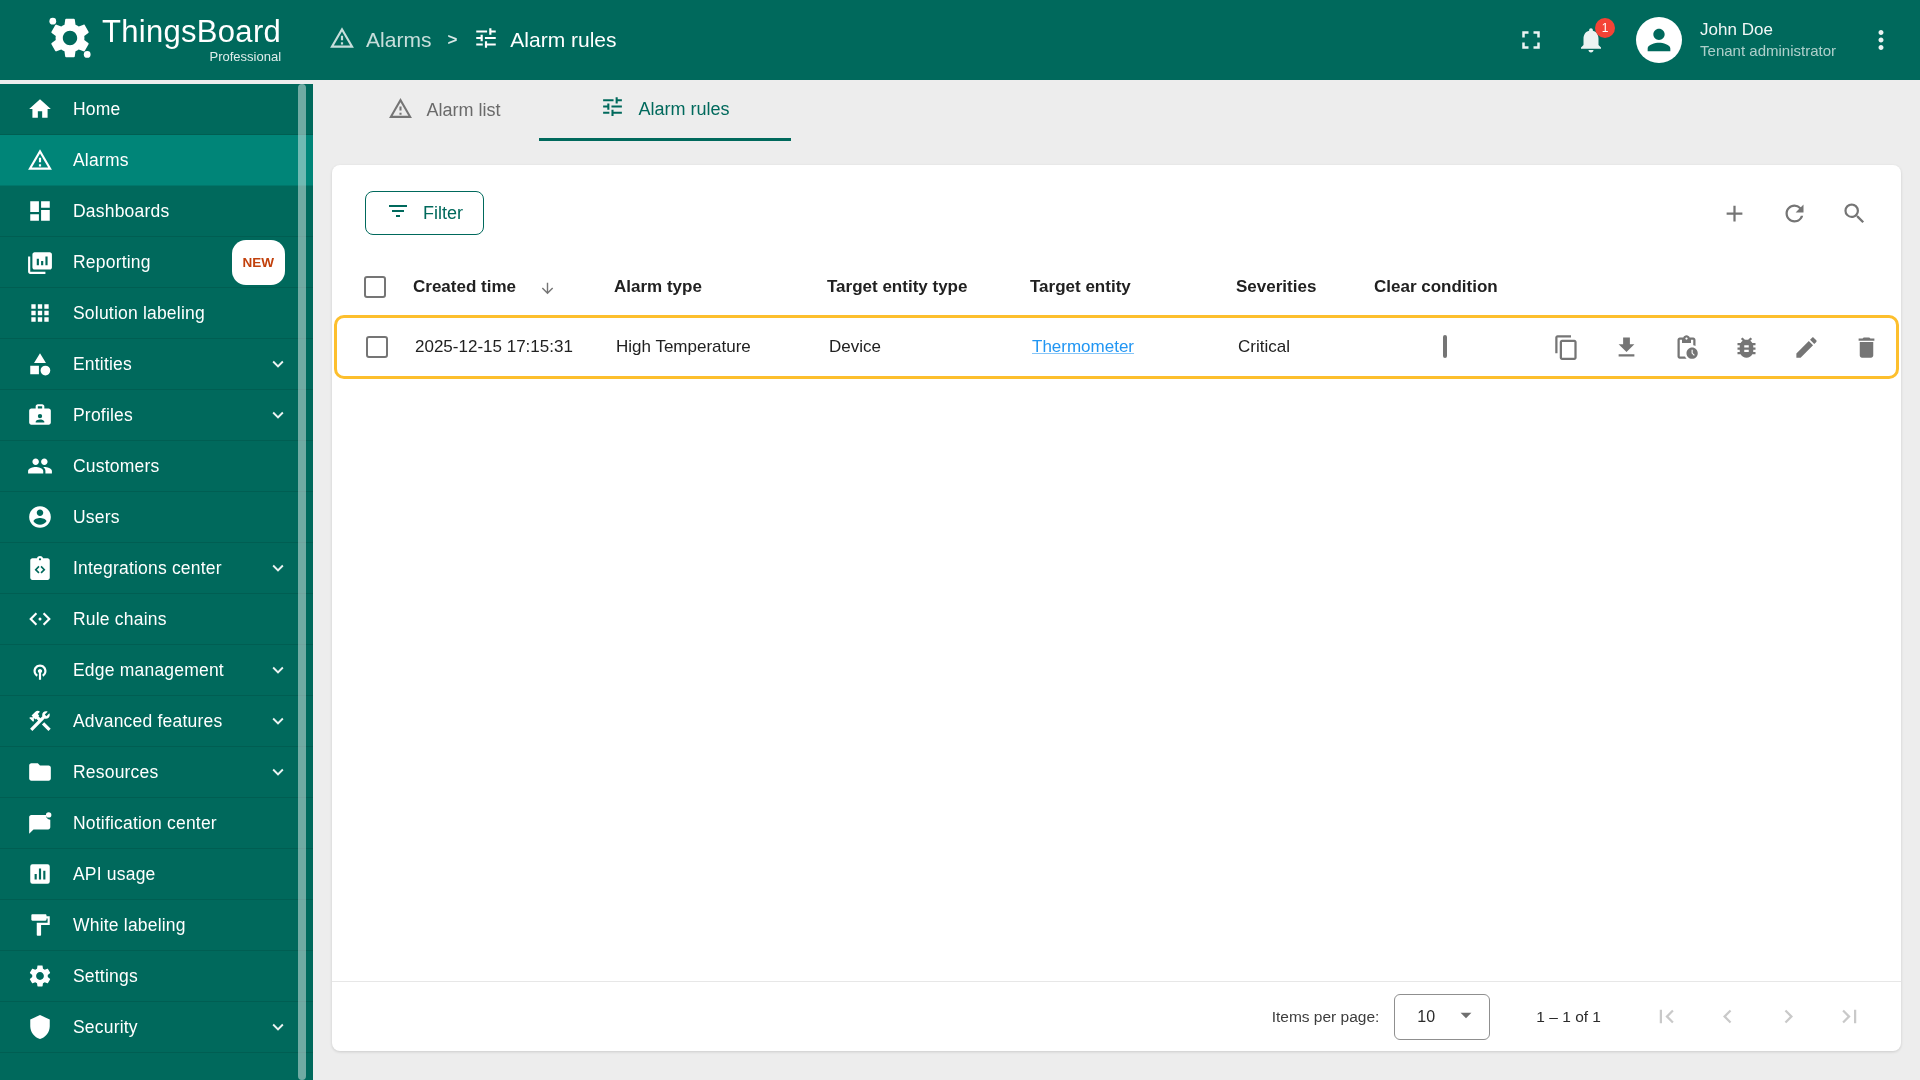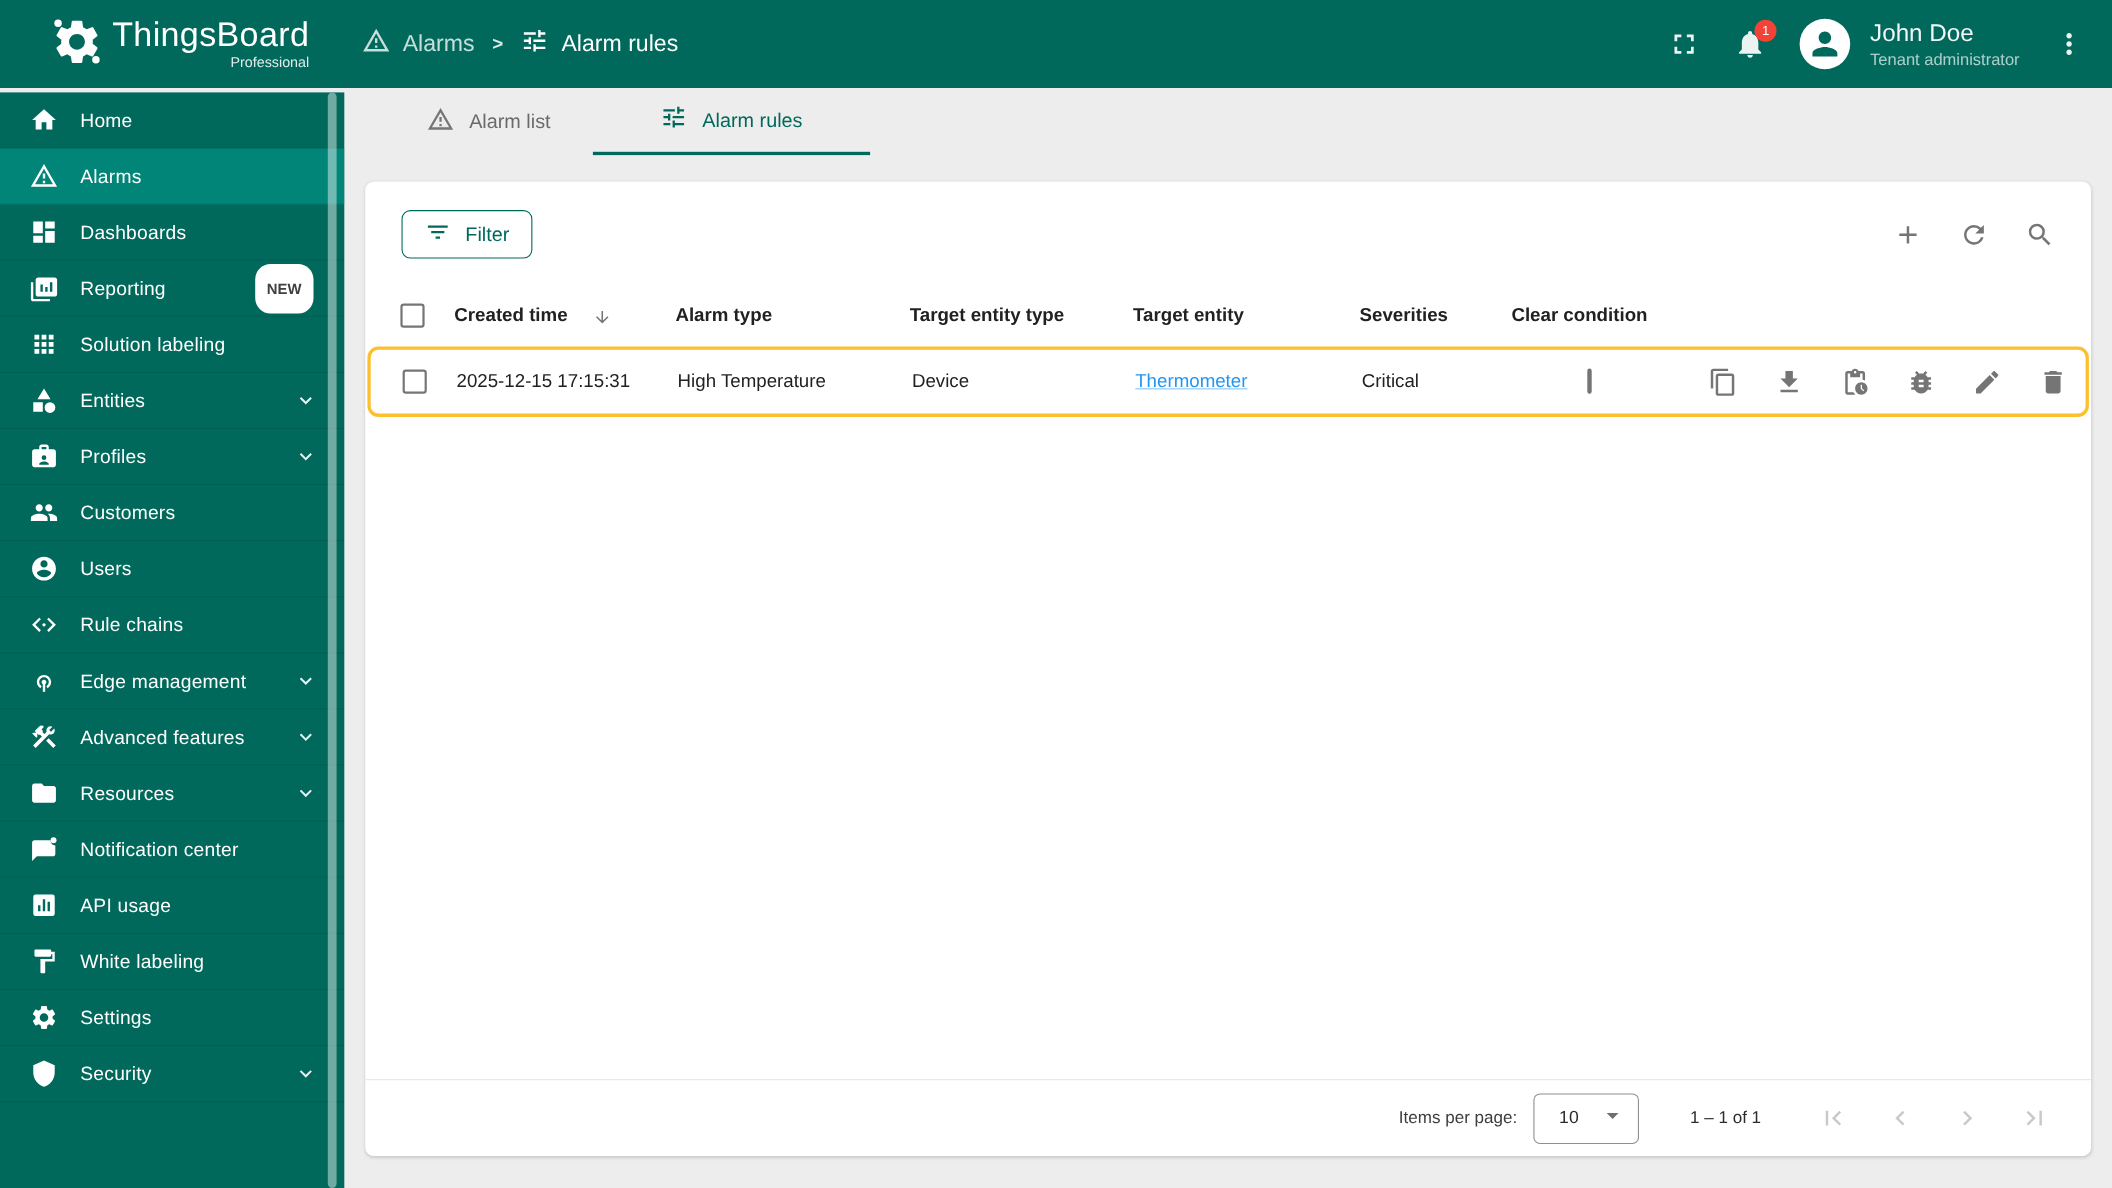--- a/index.html
+++ b/index.html
@@ -26,35 +26,35 @@
   .topbar-right { margin-left:auto; display:flex; align-items:center; gap:30px; margin-right:24px; }
   .top-icon { width:30px; height:30px; cursor:pointer; position:relative; display:flex; }
   .top-icon svg { width:30px; height:30px; fill:rgba(255,255,255,.92); }
   .bell-badge { position:absolute; top:-7px; right:-9px; min-width:20px; height:20px; border-radius:10px;
                 background:#f44336; color:#fff; font-size:12px; font-weight:500;
                 display:flex; align-items:center; justify-content:center; padding:0 3px; }
   .avatar { width:46px; height:46px; border-radius:50%; background:#fff;
             display:flex; align-items:center; justify-content:center; cursor:pointer; }
   .avatar svg { width:34px; height:34px; fill:#00695c; }
   .user-info { display:flex; flex-direction:column; line-height:1.3; margin-left:-12px; }
-  .user-name { font-size:22px; color:rgba(255,255,255,.95); }
+  .user-name { font-size:17px; color:rgba(255,255,255,.95); }
   .user-role { font-size:15px; color:rgba(255,255,255,.68); }
 
   
   .sidebar { position:absolute; top:84px; left:0; bottom:0; width:313px; background:#00695c;
              overflow:hidden; z-index:4; }
   .nav-item { height:51px; display:flex; align-items:center; padding:0 24px 0 27px;
               border-bottom:1px solid rgba(0,0,0,.10); cursor:pointer; color:#fff; }
   .nav-item.active { background:#008578; }
   .nav-icon { width:26px; height:26px; margin-right:20px; flex:none; display:flex; }
   .nav-icon svg { width:26px; height:26px; fill:#fff; }
   .nav-label { font-size:17.5px; font-weight:500; letter-spacing:.2px; flex:1; white-space:nowrap; }
   .nav-chevron { width:22px; height:22px; flex:none; display:flex; }
   .nav-chevron svg { width:22px; height:22px; fill:rgba(255,255,255,.92); }
-  .nav-badge { background:#fff; color:#404040; font-size:13.5px; font-weight:700;
+  .nav-badge { background:#fff; color:#c2410c; font-size:13.5px; font-weight:700;
                padding:15px 11px; border-radius:14px; margin-right:4px; }
   .sidebar-scrollbar { position:absolute; top:0; right:7px; width:8px; height:100%;
                        background:rgba(255,255,255,.44); border-radius:4px; }
 
   
   .content { position:absolute; left:313px; top:80px; right:0; bottom:0; background:#ededed;
              display:flex; flex-direction:column; }
   .tabbar { height:61px; flex:none; display:flex; padding-left:37px; }
   .tab { display:flex; align-items:center; justify-content:center; gap:13px;
          font-size:18px; font-weight:500; cursor:pointer; }
@@ -264,20 +264,33 @@
 
     <div class="nav-item">
       <span class="nav-icon">
           <svg viewBox="0 0 24 24">
             <path d="M12 2C6.48 2 2 6.48 2 12s4.48 10 10 10 10-4.48 10-10S17.52 2 12 2zm0 3c1.66 0 3 1.34 3 3s-1.34 3-3 3-3-1.34-3-3 1.34-3 3-3zm0 14.2c-2.5 0-4.71-1.28-6-3.22.03-1.99 4-3.08 6-3.08 1.99 0 5.97 1.09 6 3.08-1.29 1.94-3.5 3.22-6 3.22z"></path>
           </svg>
         </span>
       <span class="nav-label">Users</span>
     </div>
 
+    <div class="nav-item">
+      <span class="nav-icon">
+          <svg viewBox="0 0 24 24">
+            <path d="M19 3h-4.18C14.4 1.84 13.3 1 12 1s-2.4.84-2.82 2H5c-1.1 0-2 .9-2 2v16c0 1.1.9 2 2 2h14c1.1 0 2-.9 2-2V5c0-1.1-.9-2-2-2zm-7 0c.55 0 1 .45 1 1s-.45 1-1 1-1-.45-1-1 .45-1 1-1zm-1.5 14L7 13.5 10.5 10l1.06 1.06-2.44 2.44 2.44 2.44L10.5 17zm3 0-1.06-1.06 2.44-2.44-2.44-2.44L13.5 10l3.5 3.5-3.5 3.5z"></path>
+          </svg>
+        </span>
+      <span class="nav-label">Integrations center</span>
+      <span class="nav-chevron">
+          <svg viewBox="0 0 24 24">
+            <path d="M16.59 8.59 12 13.17 7.41 8.59 6 10l6 6 6-6z"></path>
+          </svg>
+        </span>
+    </div>
 
     <div class="nav-item">
       <span class="nav-icon">
           <svg viewBox="0 0 24 24">
             <path d="M9.4 16.6 4.8 12l4.6-4.6L8 6l-6 6 6 6 1.4-1.4zm5.2 0 4.6-4.6-4.6-4.6L16 6l6 6-6 6-1.4-1.4z"></path>
             <circle cx="12" cy="12" r="1.4"></circle>
           </svg>
         </span>
       <span class="nav-label">Rule chains</span>
     </div>

